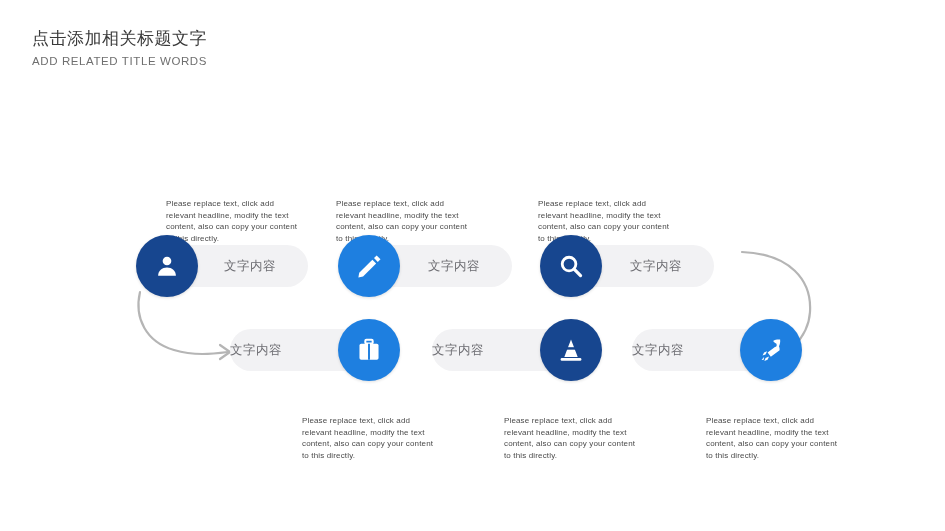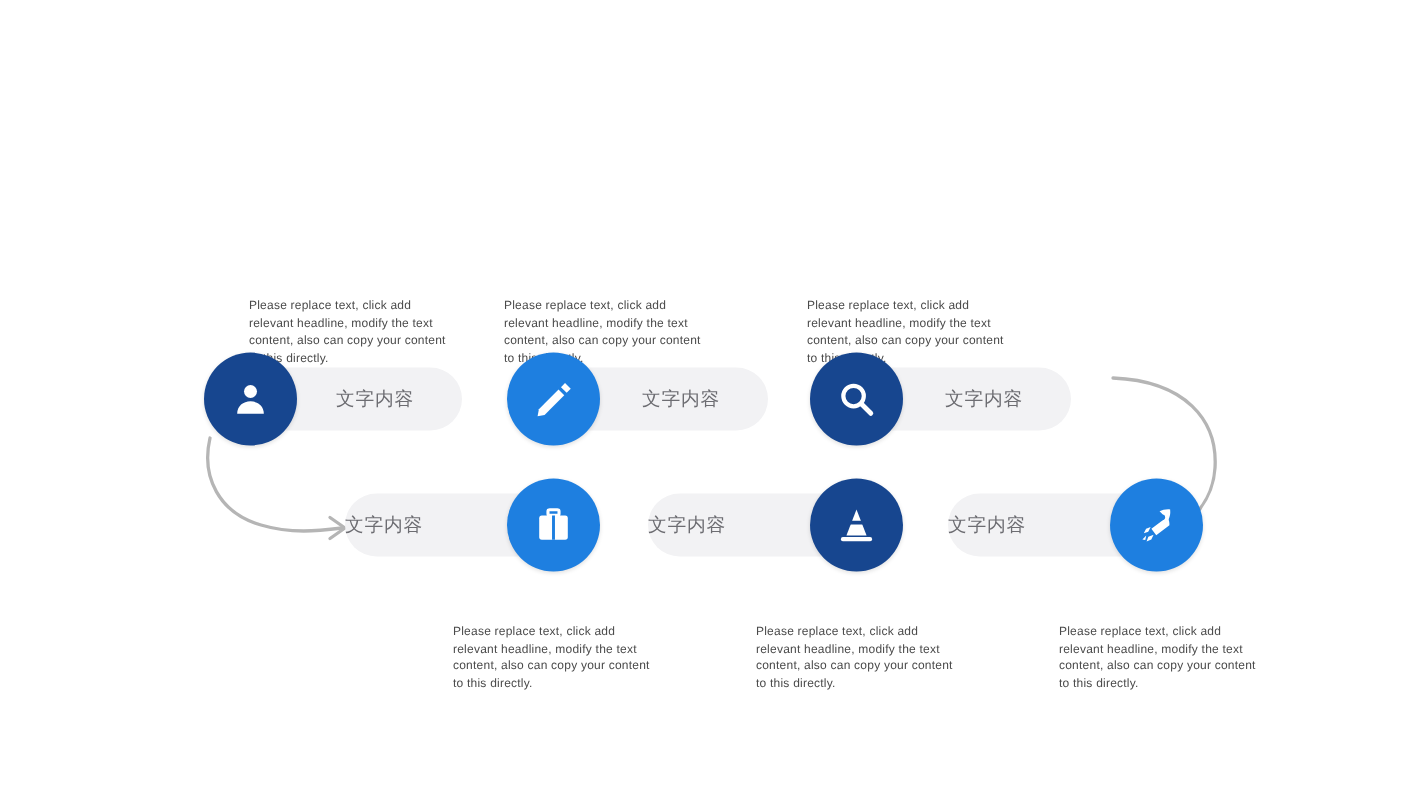--- a/index.html
+++ b/index.html
@@ -96,20 +96,22 @@
     position: absolute;
     overflow: visible;
   }
 </style>
 </head>
 <body>
 
 <div class="slide">
 
   <div class="title-block">
+    <div class="title-cn">点击添加相关标题文字</div>
+    <div class="title-en">ADD RELATED TITLE WORDS</div>
   </div>
 
   <div class="diagram">
 
     <svg class="arrow-svg" style="left:740px; top:240px;" width="90" height="120" viewBox="0 0 90 120">
       <path d="M2 12 C 50 14, 72 40, 70 72 C 69 88, 62 98, 54 106" fill="none" stroke="#b5b5b5" stroke-width="2.2" stroke-linecap="round"></path>
       <path d="M60 99 L53 108 L44 103" fill="none" stroke="#b5b5b5" stroke-width="2.2" stroke-linecap="round" stroke-linejoin="round"></path>
     </svg>
 
     <svg class="arrow-svg" style="left:132px; top:290px;" width="110" height="80" viewBox="0 0 110 80">

